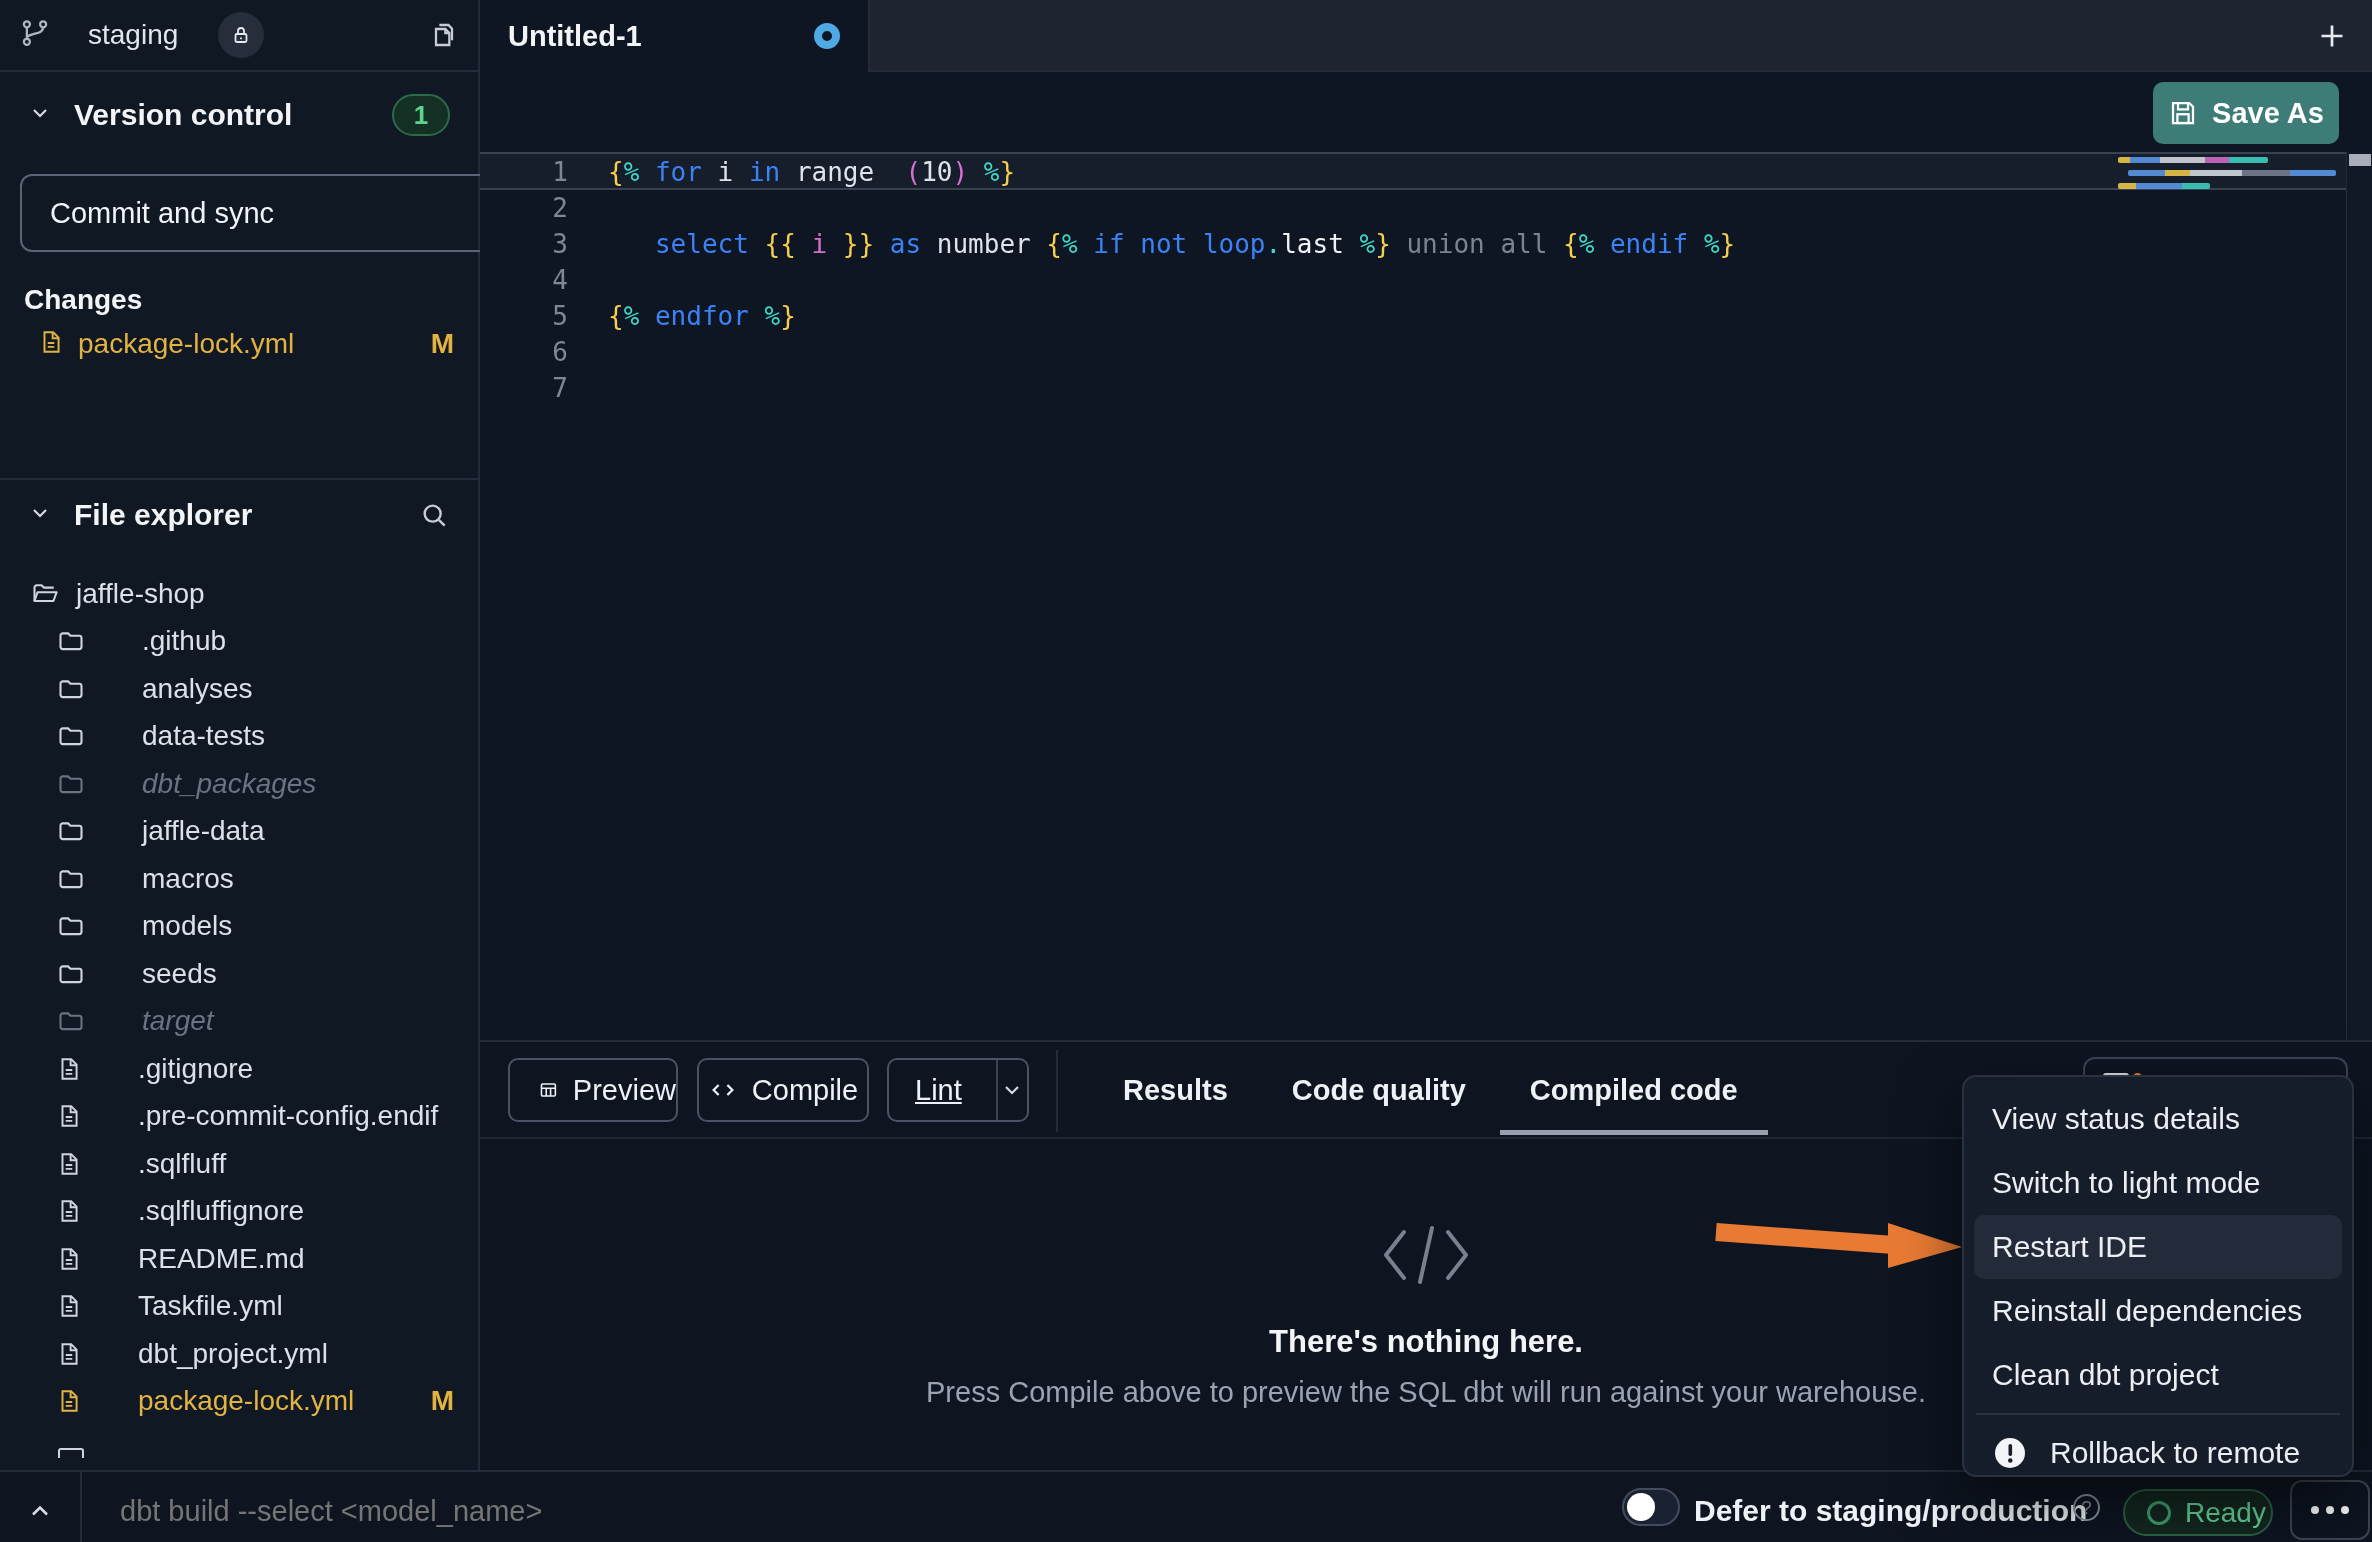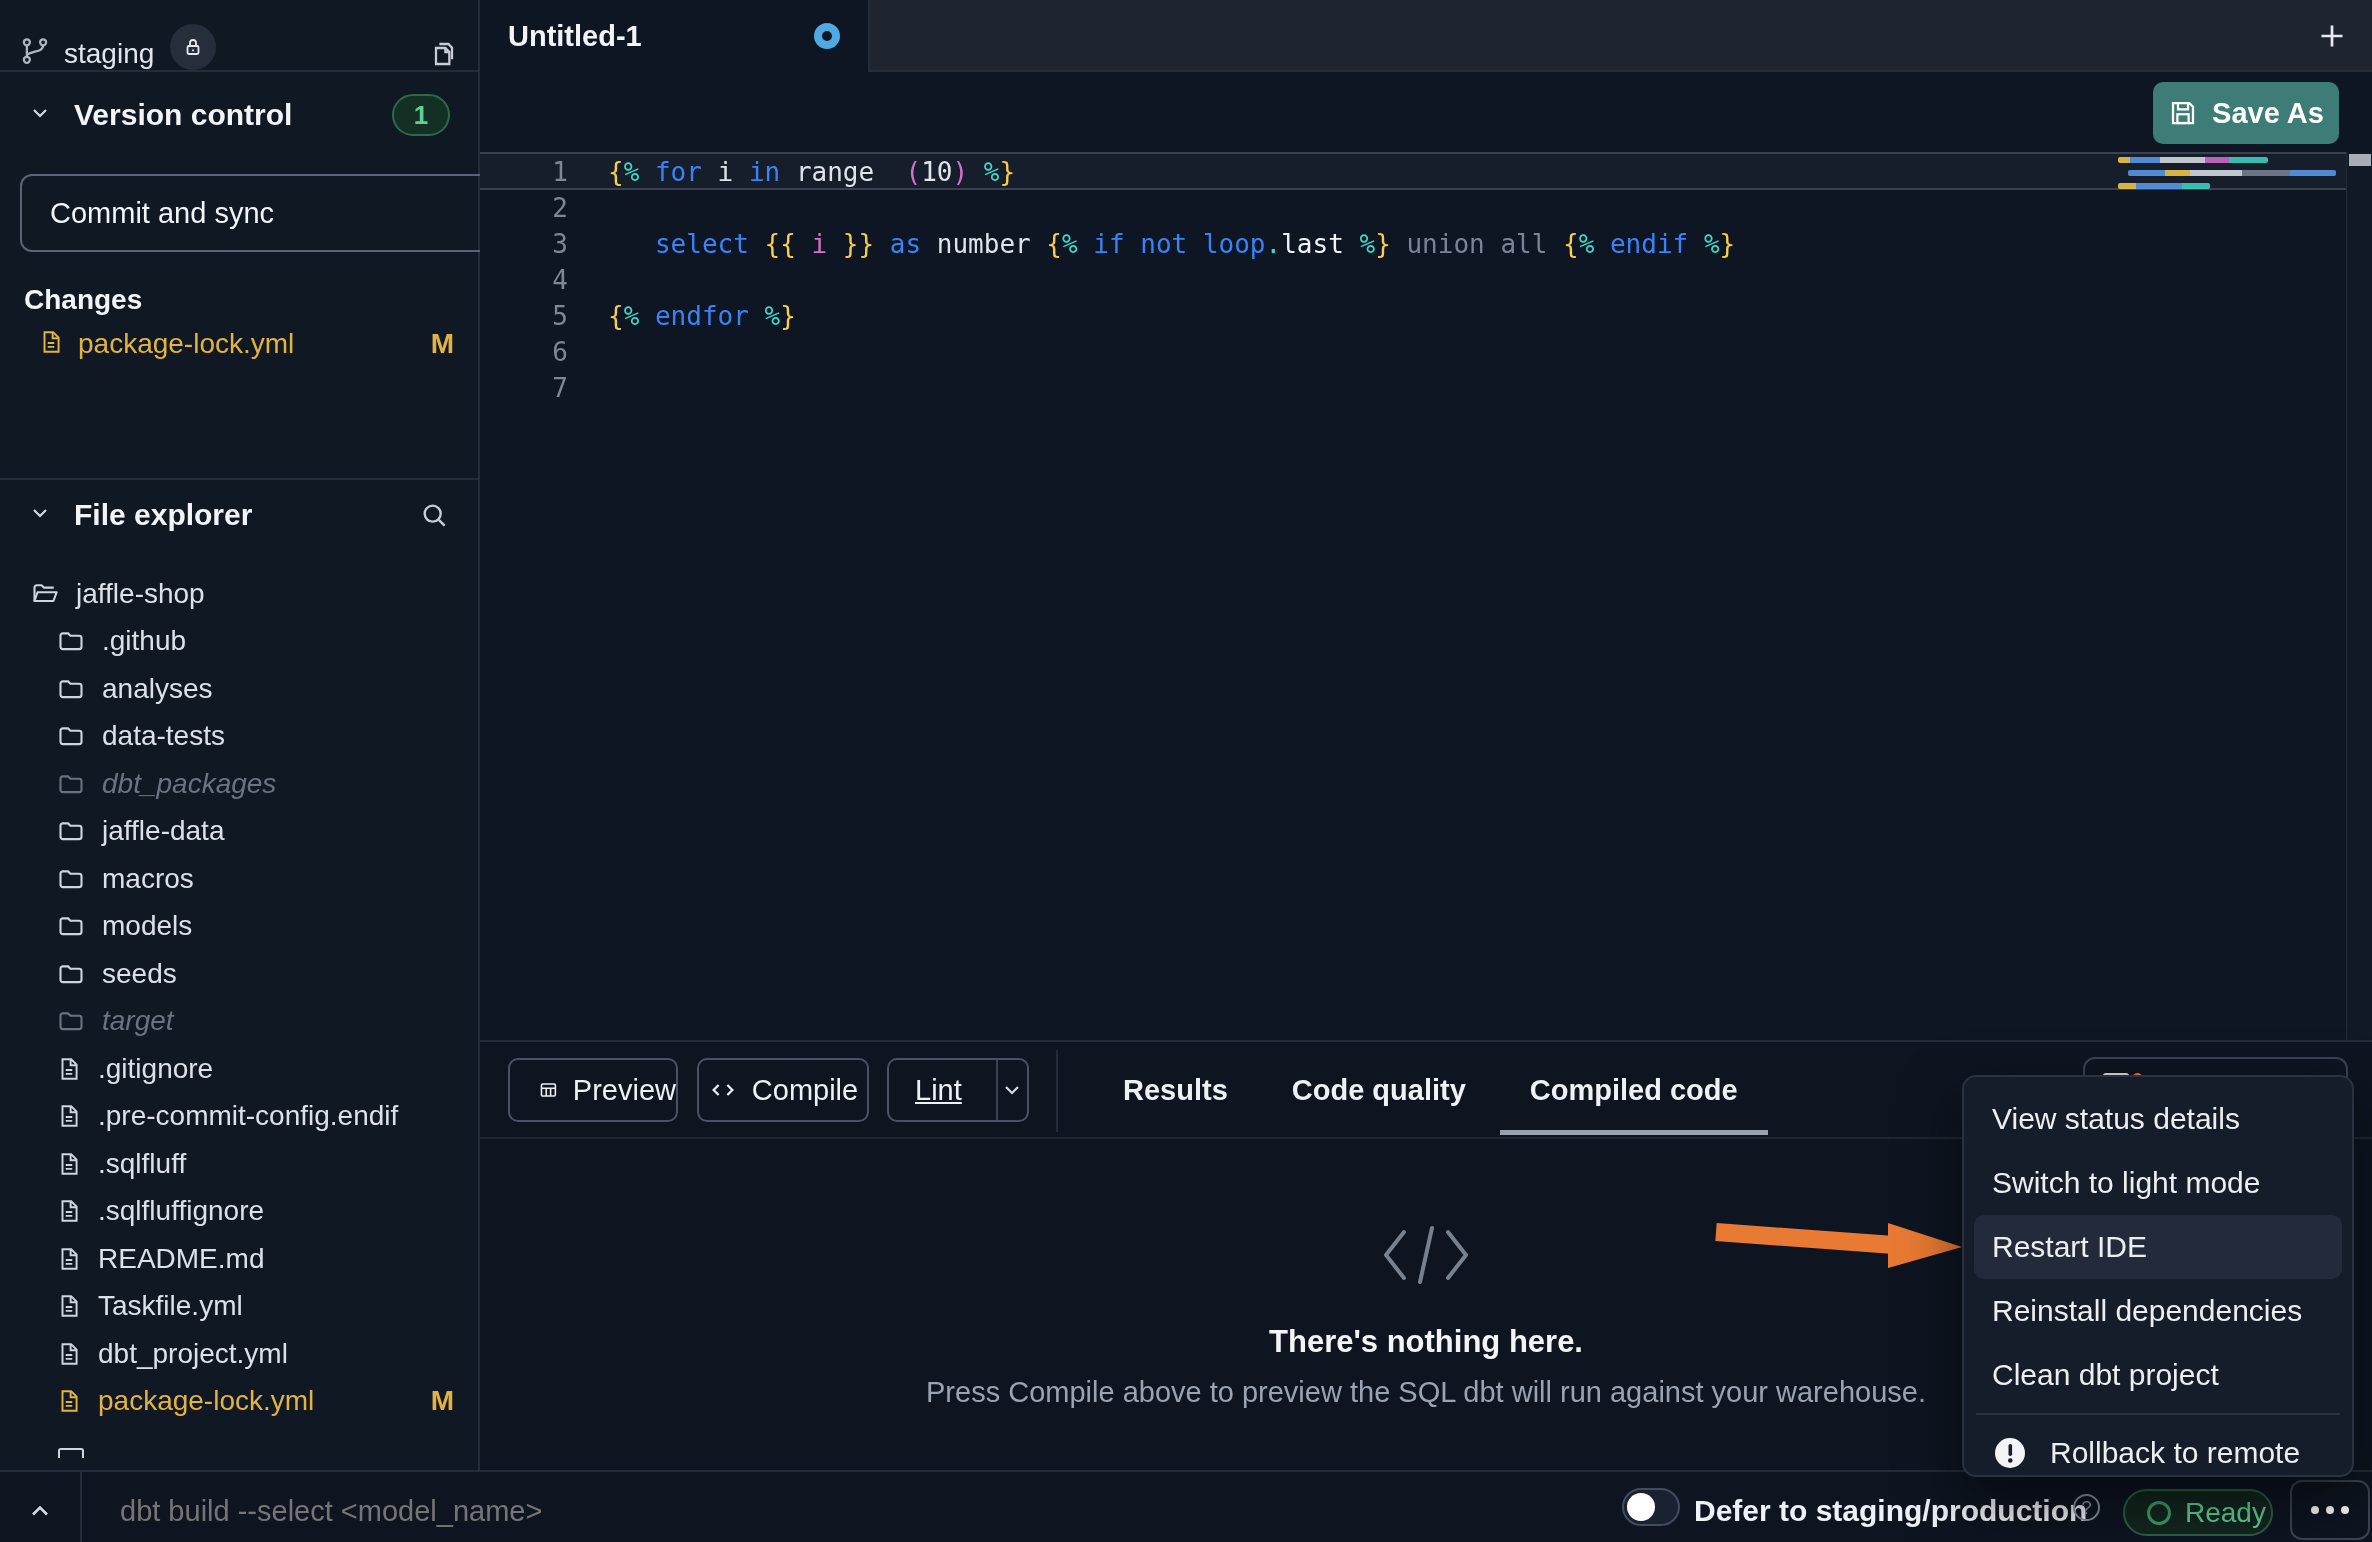--- a/index.html
+++ b/index.html
@@ -2,21 +2,21 @@
 <html><head>
 <meta charset="utf-8">
 <style>
   * { margin:0; padding:0; box-sizing:border-box; }
   html,body { background:#0a0f18; }
   body { font-family:"Liberation Sans", sans-serif; }
   #app { position:relative; width:2372px; height:1542px; background:#0e1521; overflow:hidden; color:#e6e9ef; }
 
   
   .sidebar { position:absolute; left:0; top:0; width:480px; height:1470px; background:#101824; border-right:2px solid #242c3b; }
-  .branch-row { position:absolute; left:0; top:0; width:100%; height:72px; border-bottom:2px solid #242c3b; display:flex; align-items:flex-end; padding:0 20px; }
+  .branch-row { position:absolute; left:0; top:0; width:100%; height:72px; border-bottom:2px solid #242c3b; display:flex; align-items:center; padding:0 20px;gap:24px; }
   .branch-row svg { flex:none; }
   .branch-name { margin-left:14px; font-size:28px; color:#e2e6ec; }
   .lock-badge { margin-left:16px; width:46px; height:46px; border-radius:50%; background:#272e3b; display:flex; align-items:center; justify-content:center; }
   .copy-btn { margin-left:auto; display:flex; }
 
   .section-header { display:flex; align-items:center; padding:0 28px; height:50px; }
   .section-title { margin-left:22px; font-size:30px; font-weight:bold; color:#f2f4f8; }
   .vc-header { position:absolute; top:90px; left:0; width:100%; }
   .vc-badge { margin-left:auto; min-width:58px; height:42px; border-radius:21px; background:#143024; border:2px solid #2c6a4a; color:#5fd293; font-weight:bold; font-size:26px; display:flex; align-items:center; justify-content:center; }
 
@@ -32,21 +32,21 @@
 
   .fe-section { position:absolute; left:0; top:478px; width:100%; border-top:2px solid #242c3b; }
   .fe-header { padding-top:20px; }
   .search-btn { margin-left:auto; display:flex; }
 
   .tree { position:absolute; left:0; top:570px; width:100%; height:855px; overflow:hidden; }
   .tree-row { display:flex; align-items:center; height:47.5px; padding-right:24px; color:#dce1e9; }
   .tree-row .ticon { flex:none; display:flex; color:#cfd5de; }
   .tree-row .tlabel { margin-left:16px; font-size:28px; white-space:nowrap; }
   .tree-row.d0 { padding-left:30px; }
-  .tree-row.d1 { padding-left:56px; }
+  .tree-row.d1 { padding-left:56px;gap:40px; }
   .tree-row.dim { color:#6a7382; }
   .tree-row.dim .ticon { color:#6a7382; }
   .tree-row.dim .tlabel { font-style:italic; }
   .tree-row.modified, .tree-row.modified .ticon { color:#e3b341; }
   .tree-frag { position:absolute; left:58px; top:1448px; width:26px; height:10px; border:2px solid #cfd5de; border-bottom:none; border-radius:3px 3px 0 0; }
 
   
   .tabstrip { position:absolute; left:480px; top:0; width:1892px; height:72px; background:#1e2530; border-bottom:2px solid #242c3b; }
   .tab-active { position:absolute; left:0; top:0; width:390px; height:72px; background:#0f1623; border-right:2px solid #242c3b; display:flex; align-items:center; padding:0 28px; }
   .tab-title { font-size:29px; font-weight:bold; color:#f2f4f8; }

